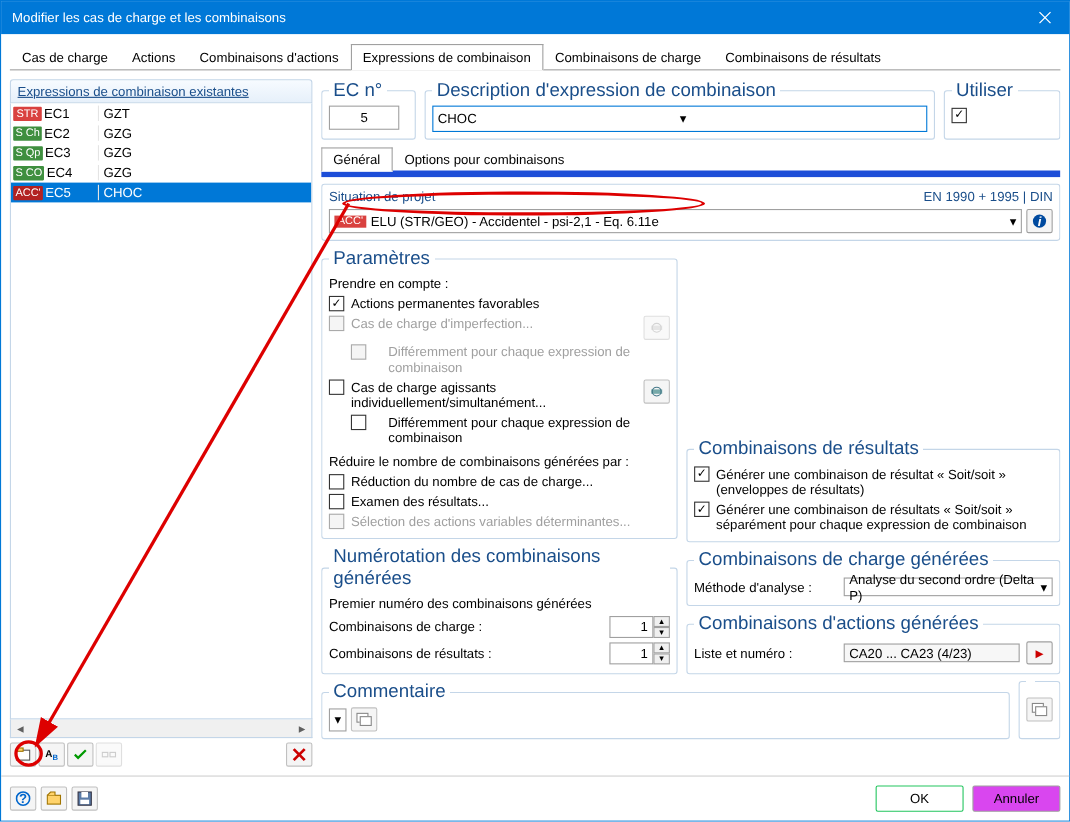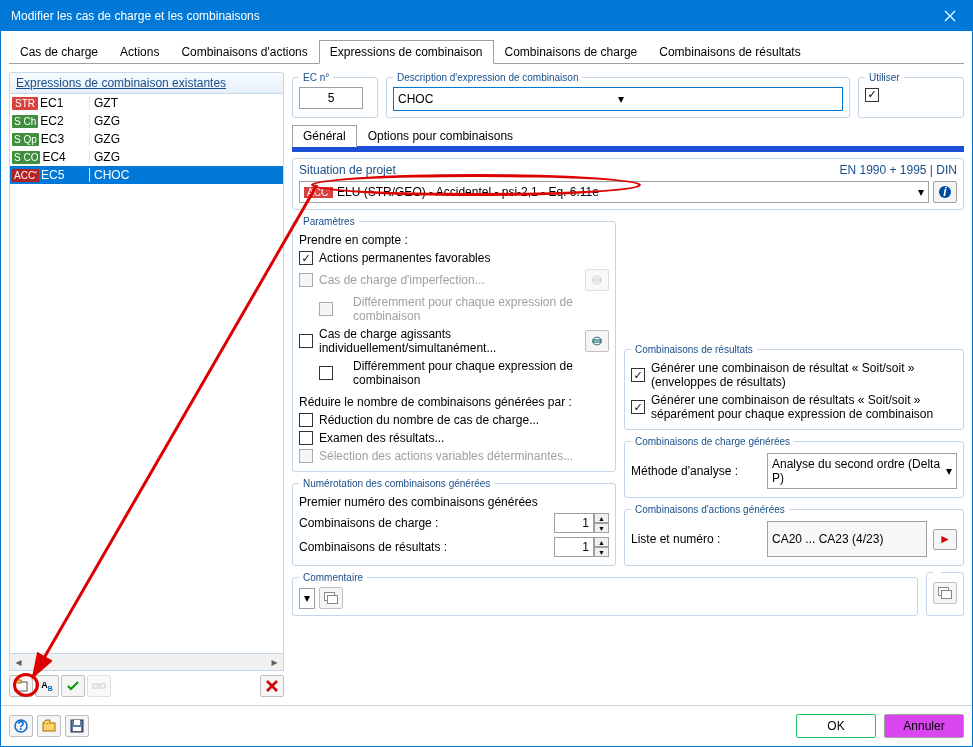--- a/index.html
+++ b/index.html
@@ -25,21 +25,21 @@
   .badge.darkred { background: #b22222; }
   .scroll-h { height: 17px; border: 1px solid #c4d6e8; border-top: none; display: flex; align-items: center; background: #f0f0f0; }
   .scroll-btn { width: 17px; height: 15px; display: flex; align-items: center; justify-content: center; cursor: pointer; color: #606060; }
   .toolbar { display: flex; justify-content: space-between; padding: 4px 0 0 0; }
   .toolbar-group { display: flex; gap: 2px; }
   .tbtn { width: 24px; height: 22px; border: 1px solid #c0c0c0; background: #f5f5f5; display: flex; align-items: center; justify-content: center; cursor: pointer; border-radius: 2px; }
   .tbtn.disabled { opacity: 0.5; cursor: default; }
   .right-panel { flex: 1; display: flex; flex-direction: column; gap: 6px; overflow: auto; }
   .top-row { display: flex; gap: 8px; }
   fieldset { border: 1px solid #c4d6e8; border-radius: 3px; margin: 0; padding: 4px 6px 6px 6px; }
-  fieldset legend { color: #1a4e8a; font-size: 10px; padding: 0 4px; }
+  fieldset legend { color: #1a4e8a; font-size: 17px; padding: 0 4px; }
   .ec-num-field { width: 86px; }
   .ec-num-field input { width: 64px; text-align: center; padding: 3px; border: 1px solid #a0a0a0; }
   .desc-field { flex: 1; }
   .desc-field .combo { width: 100%; height: 24px; border: 1px solid #0078d7; display: flex; align-items: center; padding: 0 4px; }
   .desc-field .combo span { flex: 1; }
   .desc-field .combo .arrow { cursor: pointer; }
   .use-field { width: 106px; }
   .chk { width: 14px; height: 14px; border: 1px solid #333; display: inline-flex; align-items: center; justify-content: center; cursor: pointer; background: #fff; }
   .chk.checked::after { content: "✓"; font-size: 11px; line-height: 1; }
   .chk.disabled { border-color: #aaa; color: #aaa; background: #f5f5f5; cursor: default; }
@@ -47,35 +47,35 @@
   .subtab { padding: 3px 10px; border: 1px solid transparent; border-bottom: none; cursor: pointer; position: relative; top: 1px; }
   .subtab.active { border-color: #a0a0a0; background: #fff; border-bottom: 1px solid #fff; }
   .situation-row { display: flex; align-items: center; gap: 4px; }
   .situation-select { flex: 1; height: 22px; border: 1px solid #a0a0a0; display: flex; align-items: center; padding: 0 4px; background: #fff; }
   .situation-select .sbadge { background: #d9413f; color: #fff; font-size: 10px; padding: 0 3px; margin-right: 4px; }
   .situation-select span.text { flex: 1; }
   .info-btn { width: 24px; height: 22px; border: 1px solid #a0a0a0; display: flex; align-items: center; justify-content: center; background: #f5f5f5; cursor: pointer; font-weight: bold; border-radius: 2px; }
   .two-col { display: flex; gap: 8px; }
   .col-left { width: 324px; display: flex; flex-direction: column; gap: 6px; }
   .col-right { flex: 1; display: flex; flex-direction: column; gap: 6px; }
-  .param-row { display: flex; align-items: center; gap: 6px; padding: 2px 0; }
+  .param-row { display: flex; align-items: flex-start; gap: 6px; padding: 2px 0; }
   .param-row.indent { margin-left: 20px; gap: 20px; }
   .param-label { flex: 1; }
   .disabled-text { color: #a0a0a0; }
   .gear-btn { width: 24px; height: 22px; border: 1px solid #c0c0c0; background: #f5f5f5; display: flex; align-items: center; justify-content: center; border-radius: 2px; cursor: pointer; }
   .gear-btn.disabled { opacity: 0.5; cursor: default; }
   .num-row { display: flex; align-items: center; padding: 2px 0; }
   .num-row .label { flex: 1; }
   .spinner { display: flex; align-items: center; }
   .spinner input { width: 40px; text-align: right; padding: 2px 4px; border: 1px solid #a0a0a0; }
   .spinner-btns { display: flex; flex-direction: column; }
   .spinner-btns div { width: 15px; height: 10px; border: 1px solid #a0a0a0; font-size: 7px; display: flex; align-items: center; justify-content: center; cursor: pointer; background: #f0f0f0; }
   .method-row { display: flex; align-items: center; gap: 6px; padding: 2px 0; }
   .method-row .label { width: 130px; }
-  .method-row select, .method-row .pseudo-select { flex: 1; height: 36px; border: 1px solid #a0a0a0; padding: 0 4px; background: #fff; display: flex; align-items: center; }
+  .method-row select, .method-row .pseudo-select { flex: 1; height: 17px; border: 1px solid #a0a0a0; padding: 0 4px; background: #fff; display: flex; align-items: center; }
   .arrow-btn { width: 24px; height: 21px; border: 1px solid #a0a0a0; background: #f5f5f5; display: flex; align-items: center; justify-content: center; cursor: pointer; color: #c00; font-weight: bold; border-radius: 2px; }
   .comment-row fieldset { display: flex; align-items: center; gap: 4px; }
   .comment-row .pseudo-select { flex: 1; height: 21px; border: 1px solid #a0a0a0; padding: 0 4px; background: #fff; display: flex; align-items: center; }
   .footer { display: flex; justify-content: space-between; align-items: center; padding: 8px; border-top: 1px solid #d0d0d0; }
   .footer-left { display: flex; gap: 4px; }
   .footer-right { display: flex; gap: 8px; }
   .btn { min-width: 80px; height: 24px; border: 1px solid #a0a0a0; background: #d946ef; cursor: pointer; display: flex; align-items: center; justify-content: center; border-radius: 2px; }
   .btn.primary { border: 1px solid #22c55e; background: #fff; }
   .en-label { color: #1a4e8a; text-align: right; flex: 1; }
   .annotation-circle { position: absolute; border: 3px solid #d00; border-radius: 50%; pointer-events: none; z-index: 100; }

